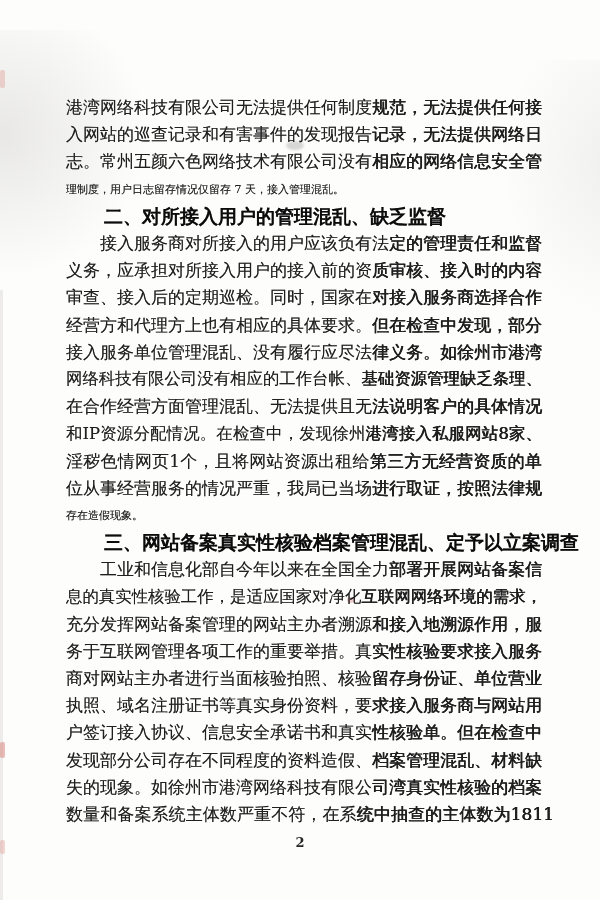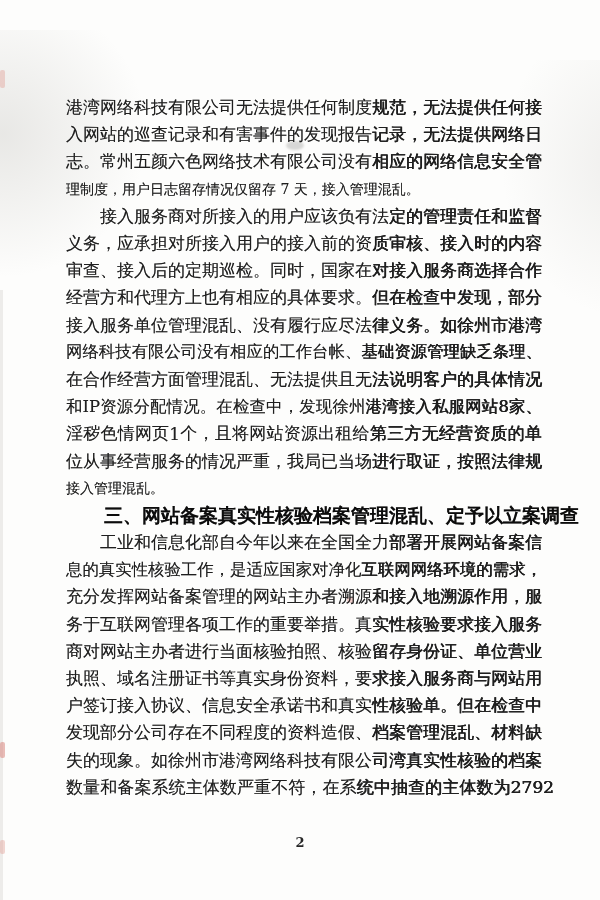--- a/index.html
+++ b/index.html
@@ -64,21 +64,21 @@
     position: relative;
     height: 27.2px;
   }
   .body-line {
     font-family: "DejaVu Serif", serif;
     color: #1f1f1f;
   }
   .plain {
     line-height: 27.2px;
     white-space: nowrap;
-    font-size: 14px;
+    font-size: 11px;
   }
   .justify {
     display: flex;
     justify-content: space-between;
     align-items: center;
   }
   .justify span { display: block; }
   .heading {
     font-family: "DejaVu Sans", sans-serif;
     font-weight: 700;
@@ -200,20 +200,21 @@
         <span class="heavy">的</span>
         <span class="heavy">网</span>
         <span class="heavy">络</span>
         <span class="heavy">信</span>
         <span class="heavy">息</span>
         <span class="heavy">安</span>
         <span class="heavy">全</span>
         <span class="heavy">管</span>
       </div>
       <div class="line body-line plain">理制度，用户日志留存情况仅留存 7 天，接入管理混乱。</div>
+      <div class="line heading" style="padding-left: 38px;">二、对所接入用户的管理混乱、缺乏监督</div>
       <div class="line body-line justify" style="padding-left: 34px; font-size: 17px;">
         <span>接</span>
         <span>入</span>
         <span>服</span>
         <span>务</span>
         <span>商</span>
         <span>对</span>
         <span>所</span>
         <span>接</span>
         <span>入</span>
@@ -500,21 +501,21 @@
         <span class="heavy">行</span>
         <span class="heavy">取</span>
         <span class="heavy">证</span>
         <span class="heavy">，</span>
         <span class="heavy">按</span>
         <span class="heavy">照</span>
         <span class="heavy">法</span>
         <span class="heavy">律</span>
         <span class="heavy">规</span>
       </div>
-      <div class="line body-line plain">接入管理混乱。</div>
+      <div class="line body-line plain">存在造假现象。</div>
       <div class="line heading" style="padding-left: 38px;">三、网站备案真实性核验档案管理混乱、定予以立案调查</div>
       <div class="line body-line justify" style="padding-left: 34px; font-size: 17px;">
         <span>工</span>
         <span>业</span>
         <span>和</span>
         <span>信</span>
         <span>息</span>
         <span>化</span>
         <span>部</span>
         <span>自</span>
@@ -798,18 +799,18 @@
         <span>系</span>
         <span class="heavy">统</span>
         <span class="heavy">中</span>
         <span class="heavy">抽</span>
         <span class="heavy">查</span>
         <span class="heavy">的</span>
         <span class="heavy">主</span>
         <span class="heavy">体</span>
         <span class="heavy">数</span>
         <span class="heavy">为</span>
-        <span class="heavy">2792</span>
+        <span class="heavy">1811</span>
       </div>
     </div>
 
   <div class="page-number">2</div>
 </div>
 
 </body></html>

